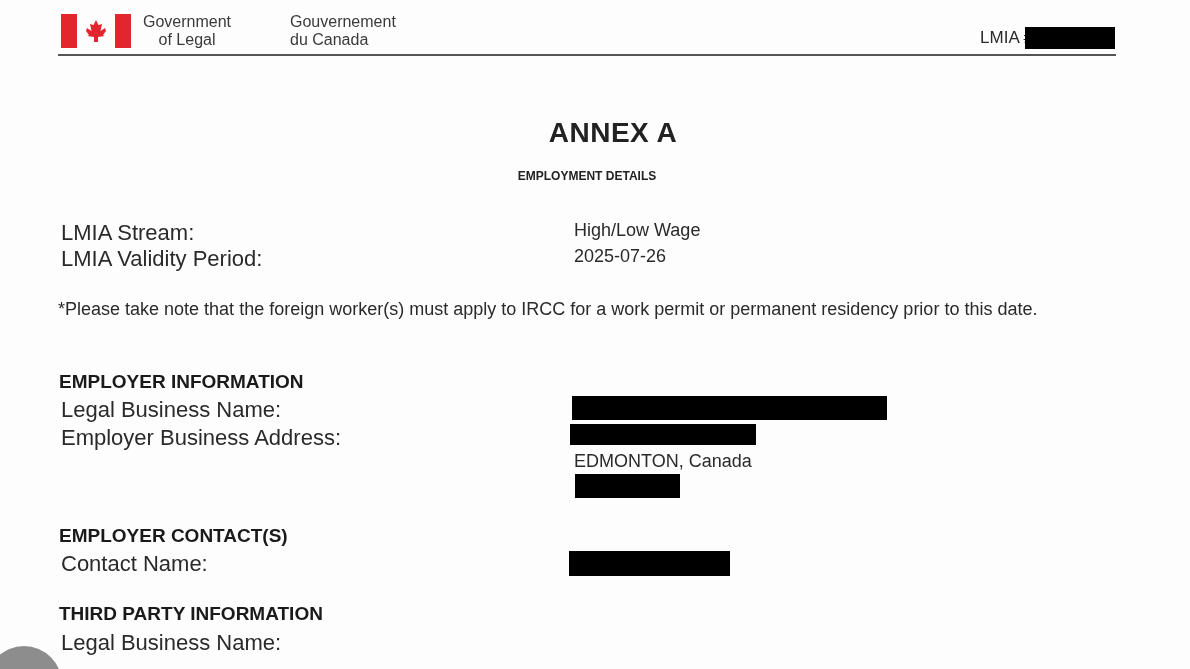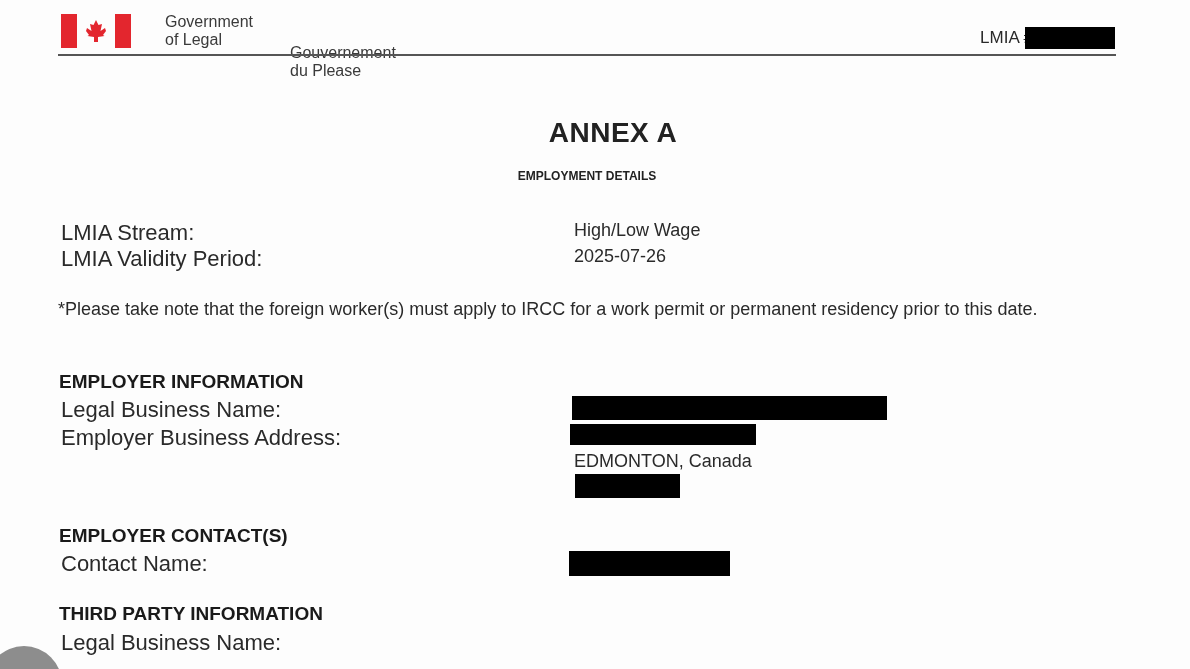--- a/index.html
+++ b/index.html
@@ -4,22 +4,22 @@
 <style>
   html, body { margin: 0; padding: 0; }
   body {
     width: 1190px; height: 669px; overflow: hidden; position: relative;
     background: #fdfdfd; color: #1e1e1e;
     font-family: "Liberation Sans", sans-serif;
   }
   .abs { position: absolute; }
   .flag { left: 61px; top: 14px; width: 70px; height: 34px; }
   .gov-en, .gov-fr { top: 13px; font-size: 16px; line-height: 18px; color: #3a3a3a; }
-  .gov-en { left: 165px; }
-  .gov-fr { left: 290px; margin-top: 31px; }
+  .gov-en { left: 143px; text-align: center; }
+  .gov-fr { left: 290px; }
   .lmia-no { right: 75px; top: 27px; font-size: 17px; color: #2a2a2a; display: flex; align-items: center; }
   .lmia-no .redact { display: inline-block; width: 90px; height: 22px; background: #000; margin-left: 0px; }
   .rule { left: 58px; top: 54px; width: 1058px; height: 2px; background: #555; }
   .annex { left: 0; width: 1174px; top: 117px; text-align: center; font-size: 28px; font-weight: bold; letter-spacing: 0.5px; color: #222; padding-left: 26px; }
   .subhead { left: 0; width: 1174px; top: 169px; text-align: center; font-size: 12px; font-weight: bold; color: #222; }
   .lbl { font-size: 22px; color: #2a2a2a; left: 61px; }
   .val { font-size: 18px; color: #2a2a2a; left: 574px; text-align: center; }
   .sect { font-size: 19px; font-weight: bold; color: #1a1a1a; left: 59px; }
   .note { left: 58px; top: 296px; width: 1070px; font-size: 18px; line-height: 26px; color: #2a2a2a; }
   .redact { background: #000; }
@@ -32,21 +32,21 @@
   <rect x="0" y="0" width="16" height="34" fill="#e3262e"></rect>
   <rect x="54" y="0" width="16" height="34" fill="#e3262e"></rect>
   <path d="M35 6 L37.5 11 L41 10 L39.5 17 L44 14 L45 17 L42 21 L43.5 22 L37 23 L37 28 L33 28 L33 23 L26.5 22 L28 21 L25 17 L26 14 L30.5 17 L29 10 L32.5 11 Z" fill="#e3262e"></path>
 </svg>
 <div class="abs gov-en">
   <div>Government</div>
   <div>of Legal</div>
 </div>
 <div class="abs gov-fr">
   <div>Gouvernement</div>
-  <div>du Please</div>
+  <div>du Canada</div>
 </div>
 <div class="abs lmia-no">
   <span>LMIA #</span>
   <span class="redact" style="margin-left:-8px;"></span>
 </div>
 <div class="abs rule"></div>
 
 <div class="abs annex">ANNEX A</div>
 <div class="abs subhead">EMPLOYMENT DETAILS</div>
 

